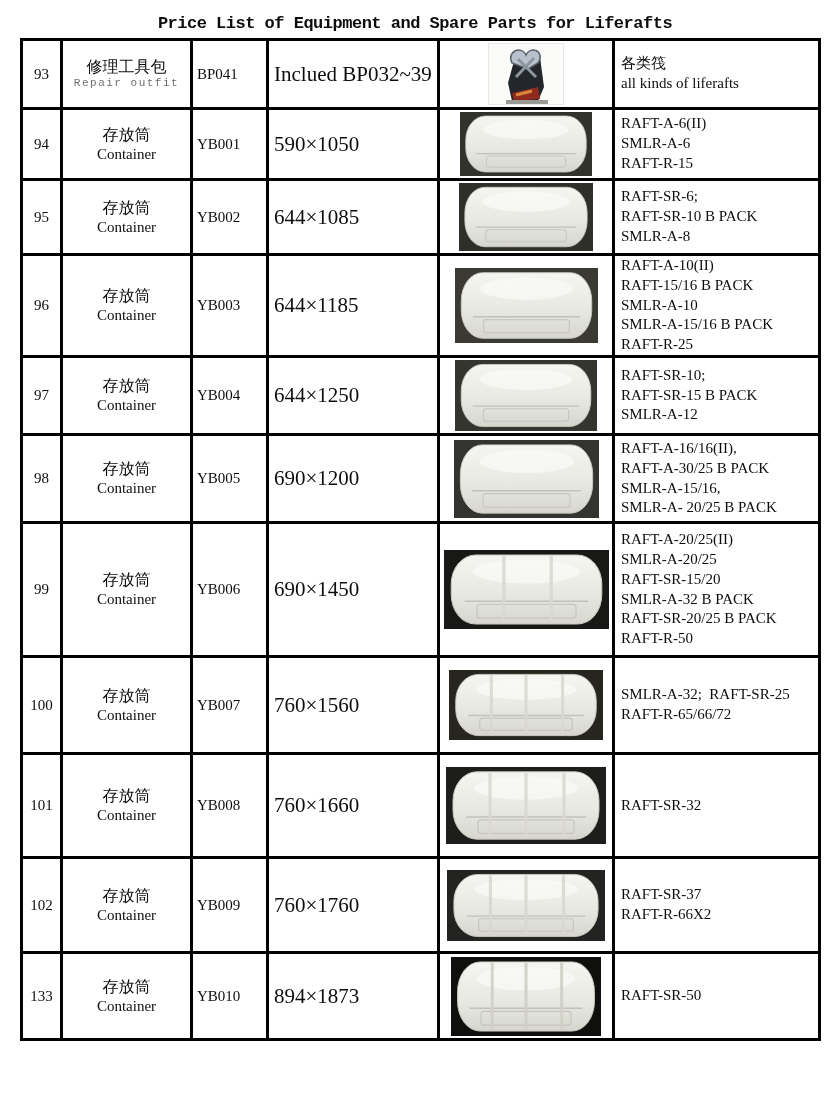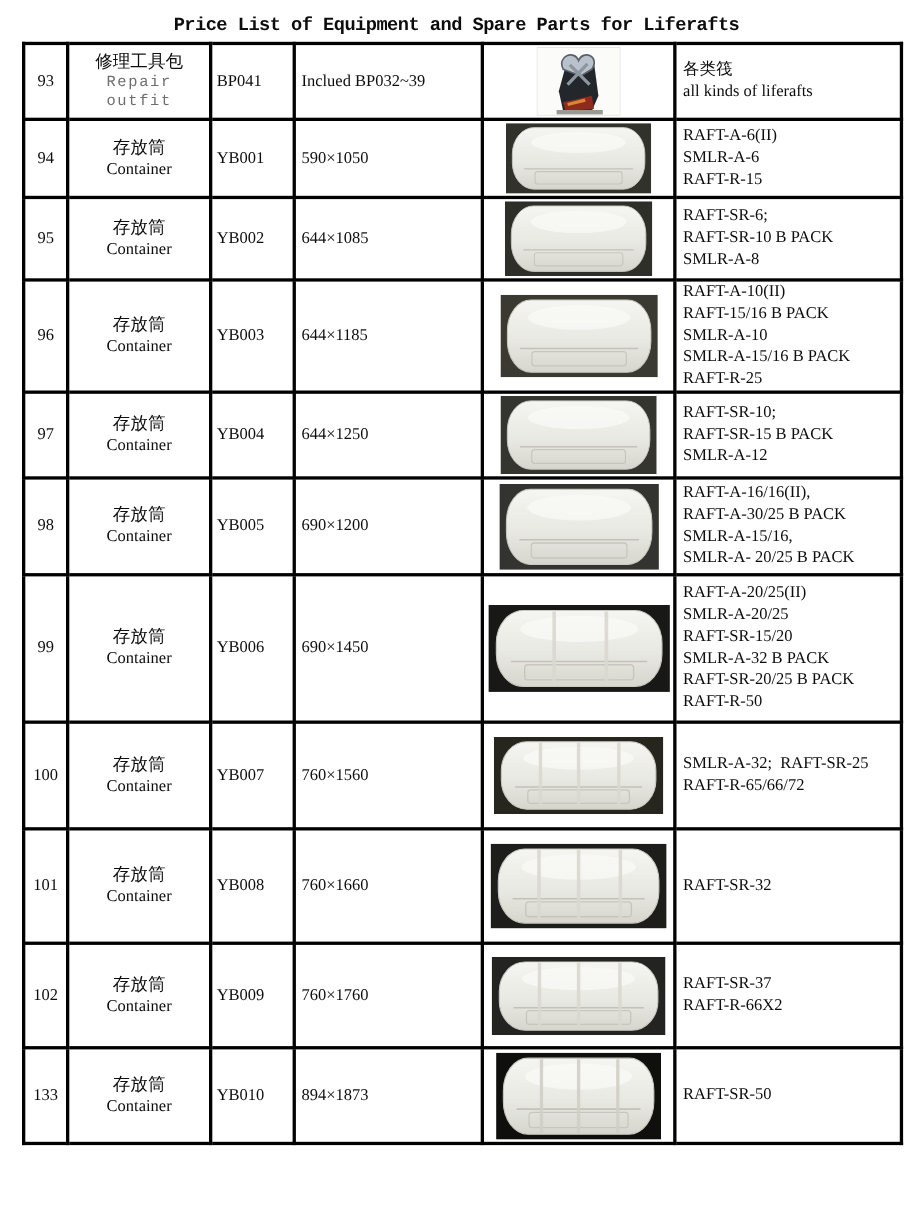--- a/index.html
+++ b/index.html
@@ -27,25 +27,25 @@
     overflow:hidden;
   }
   .c-num{text-align:center;font-size:15px;}
   .c-name{text-align:center;}
   .c-name .cn{font-size:16px;line-height:1.25;}
   .c-name .en{font-size:15px;line-height:1.25;}
   .c-name .en.mono{
     font-family:"Liberation Mono",monospace;
     color:#6e6e6e;
     letter-spacing:1.5px;
-    font-size:14px;
+    font-size:11px;
   }
   .c-code{font-size:15px;padding-left:4px;}
   .c-code .inner{padding-left:4px;}
-  .c-spec .inner{padding-left:5px;font-size:15px;}
+  .c-spec .inner{padding-left:5px;font-size:21px;}
   .c-photo{text-align:center;}
   .c-photo svg{display:block;margin:2px auto;}
   .c-app .inner{padding-left:6px;}
   .c-app .line{
     font-size:15px;
     line-height:1.32;
     white-space:pre-wrap;
   }
   .cn-line{white-space:pre-wrap;}
 </style>

